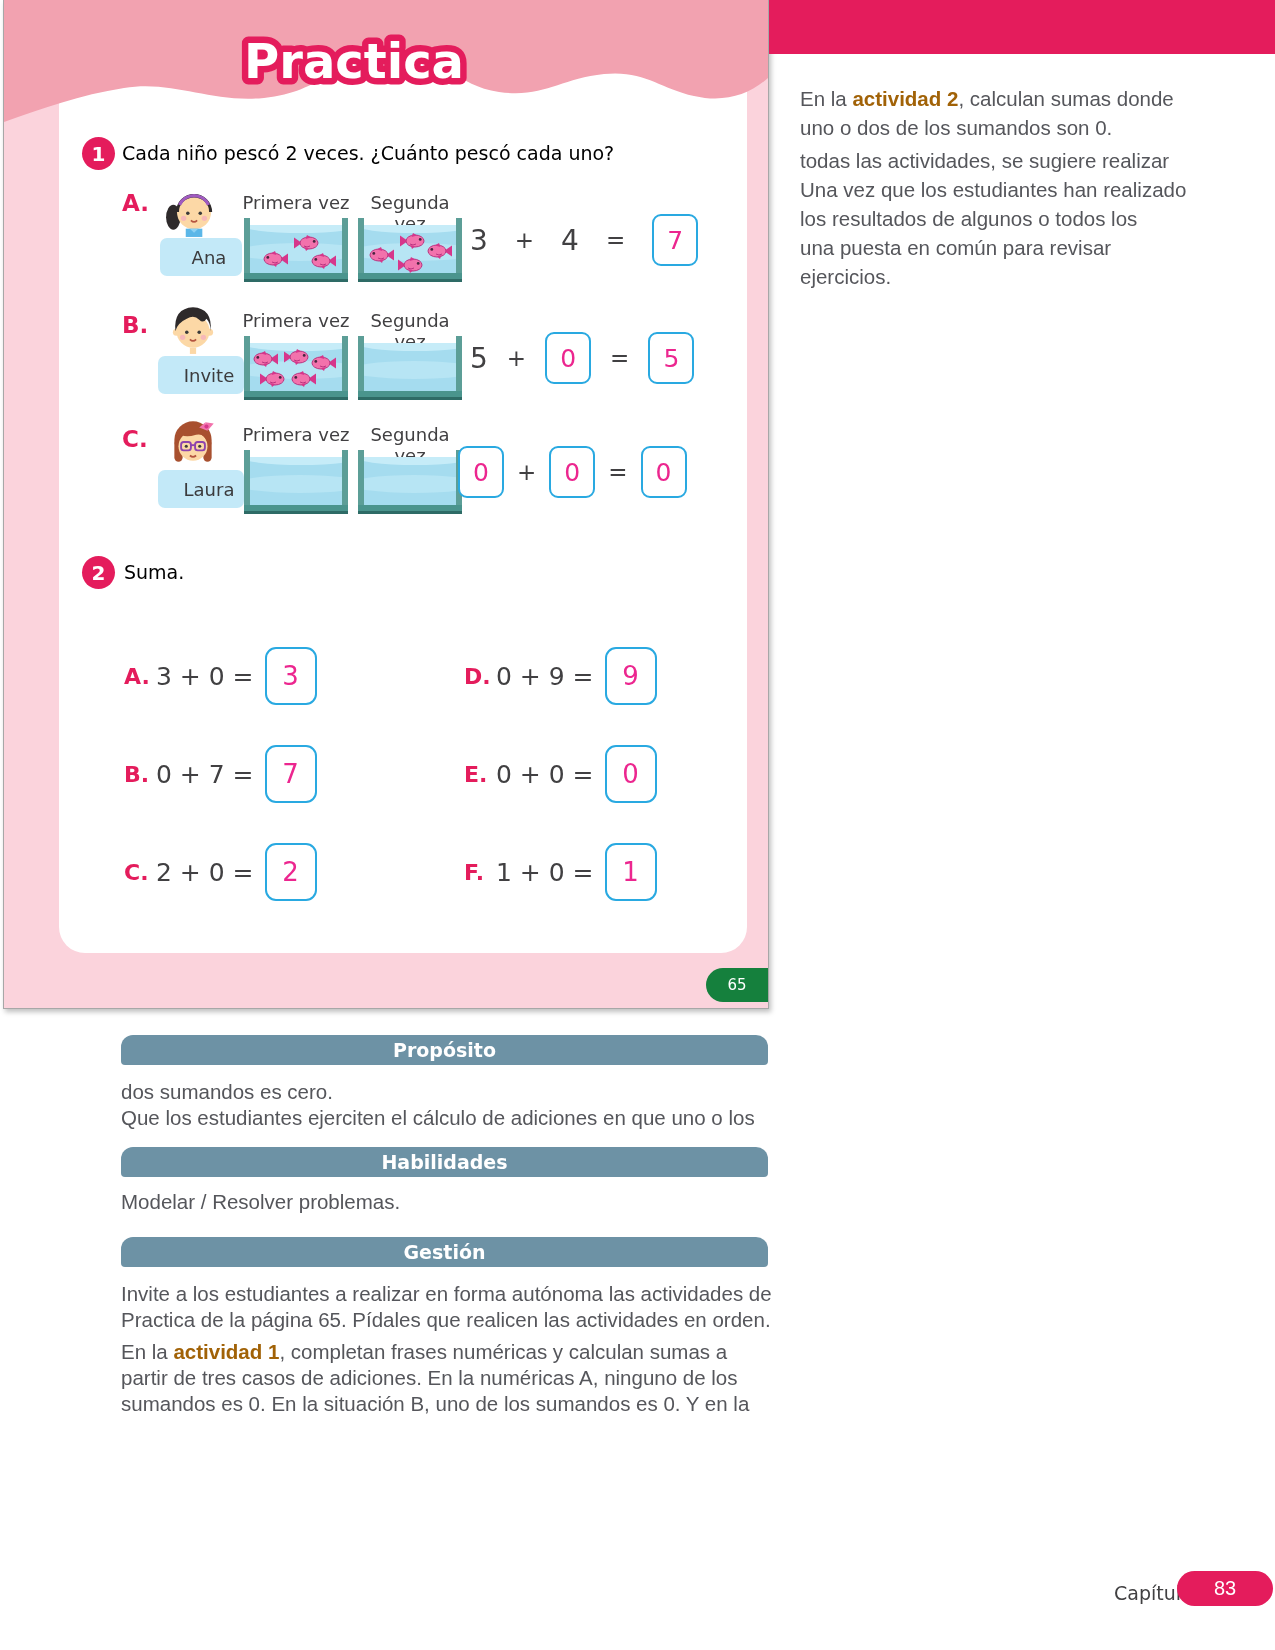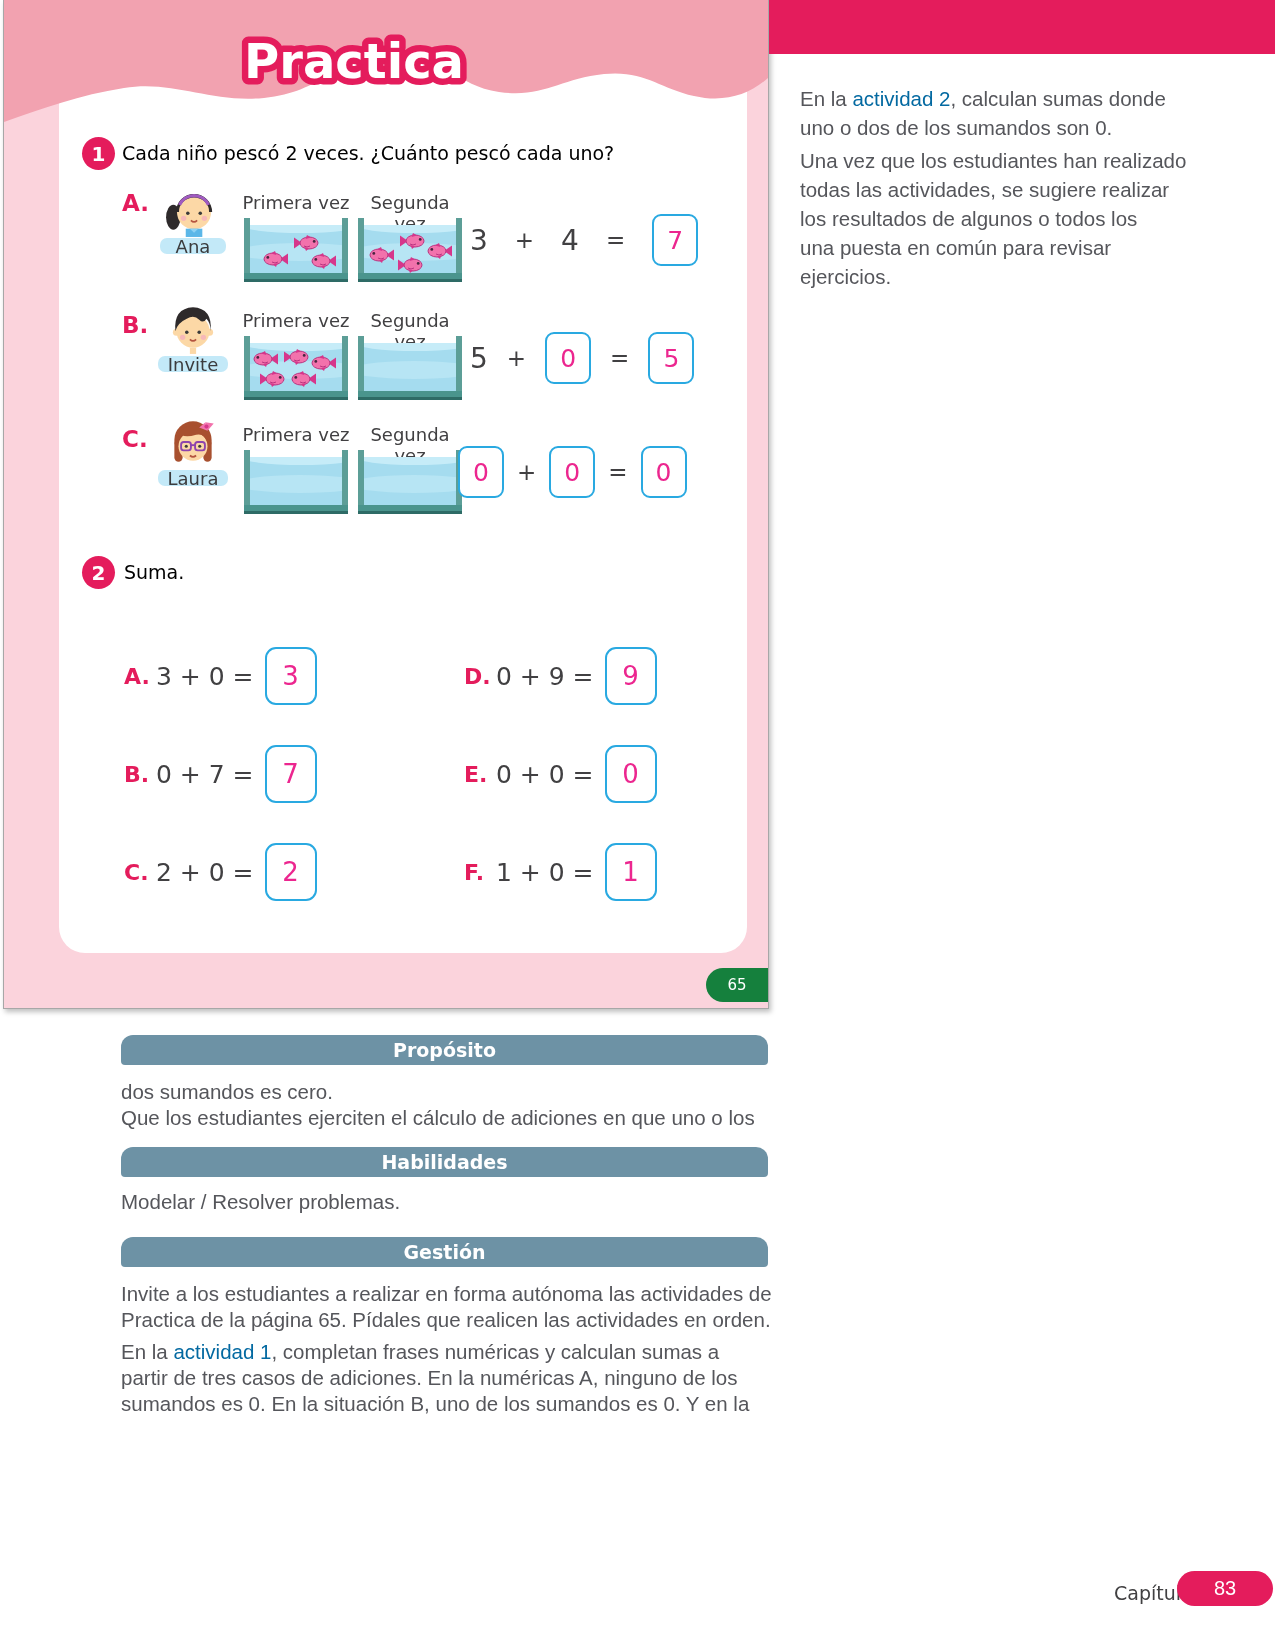--- a/index.html
+++ b/index.html
@@ -14,22 +14,22 @@
   .white-panel{position:absolute;left:55px;top:48px;width:688px;height:905px;
     background:#ffffff;border-radius:26px;}
   .header-wave{position:absolute;left:0;top:0;width:764px;height:140px;}
   .logo-wrap{position:absolute;left:200px;top:14px;width:300px;height:92px;}
 
   .circle-num{position:absolute;width:33px;height:33px;border-radius:50%;
     background:#E41C5C;color:#fff;font-weight:bold;font-size:20px;
     display:flex;align-items:center;justify-content:center;}
   .prompt{position:absolute;font-size:19px;color:#000000;}
   .row-letter{position:absolute;font-size:23px;font-weight:bold;color:#E41C5C;}
-  .name-label{position:absolute;height:16px;background:#C3E9F8;border-radius:7px;
-    font-size:18px;color:#3B3B3D;display:flex;align-items:center;justify-content:center;}
+  .name-label{position:absolute;height:38px;background:#C3E9F8;border-radius:7px;
+    font-size:18px;color:#3B3B3D;display:flex;align-items:center;justify-content:center;padding-left:16px;}
   .vez{position:absolute;width:108px;text-align:center;font-size:18px;color:#414042;}
 
   .tank{position:absolute;width:104px;height:64px;}
   .tank .water{position:absolute;left:5px;right:5px;top:7px;bottom:9px;background:#A5DCEF;overflow:hidden;}
   .tank .surface{position:absolute;left:-8px;top:-8px;width:120px;height:16px;background:#C6ECF8;border-radius:50%;}
   .tank .wave2{position:absolute;left:-14px;top:18px;width:130px;height:18px;background:#B7E5F4;border-radius:50%;}
   .tank .post{position:absolute;top:0;width:6px;height:55px;background:#5C9E97;}
   .tank .post.l{left:0;} .tank .post.r{right:0;}
   .tank .base{position:absolute;left:0;right:0;bottom:0;height:9px;background:#4A948D;border-bottom:3px solid #2E6B66;box-sizing:border-box;}
   .fish{position:absolute;width:26px;height:16px;}
@@ -49,21 +49,21 @@
   .ex2-box .ans{font-size:26px;color:#EC268F;}
 
   .page-badge{position:absolute;left:702px;top:968px;width:62px;height:34px;background:#15803d;
     border-radius:17px 0 0 17px;color:#fff;font-size:15px;display:flex;align-items:center;justify-content:center;}
 
   
   .topbar{position:absolute;left:769px;top:0;width:506px;height:54px;background:#E41C5C;}
   .side-col{position:absolute;left:800px;top:84px;width:400px;color:#55565B;font-size:20.5px;}
   .side-col .ln{line-height:29px;height:29px;white-space:nowrap;}
   .side-col .gap{height:4px;}
-  .bold-dark{font-weight:normal;color:#0369a1;}
+  .bold-dark{font-weight:bold;color:#a16207;}
 
   .bottom-col{position:absolute;left:121px;top:1035px;width:647px;height:450px;}
   .sec-bar{position:absolute;left:0;width:647px;height:30px;background:#6D92A5;border-radius:12px 12px 4px 4px;
     color:#ffffff;font-family:"DejaVu Sans",sans-serif;font-size:19px;font-weight:bold;
     display:flex;align-items:center;justify-content:center;}
   .sec-text{position:absolute;left:0;color:#55565B;font-size:20.5px;}
   .sec-text .ln{line-height:26px;height:26px;white-space:nowrap;}
 
   .chapter{position:absolute;left:1086px;top:1582px;font-family:"DejaVu Sans",sans-serif;
     font-size:19px;color:#414042;margin-left:28px;}
@@ -348,22 +348,22 @@
 
     <div class="page-badge">65</div>
   </div>
 
   <div class="topbar"></div>
 
   <div class="side-col">
     <div class="ln"><span>En la </span><span class="bold-dark">actividad 2</span><span>, calculan sumas donde</span></div>
     <div class="ln">uno o dos de los sumandos son 0.</div>
     <div class="gap"></div>
+    <div class="ln">todas las actividades, se sugiere realizar</div>
     <div class="ln">Una vez que los estudiantes han realizado</div>
-    <div class="ln">todas las actividades, se sugiere realizar</div>
     <div class="ln">los resultados de algunos o todos los</div>
     <div class="ln">una puesta en común para revisar</div>
     <div class="ln">ejercicios.</div>
   </div>
 
   <div class="bottom-col">
     <div class="sec-bar" style="top:0">Propósito</div>
     <div class="sec-text" style="top:44px">
       <div class="ln">dos sumandos es cero.</div>
       <div class="ln">Que los estudiantes ejerciten el cálculo de adiciones en que uno o los</div>

